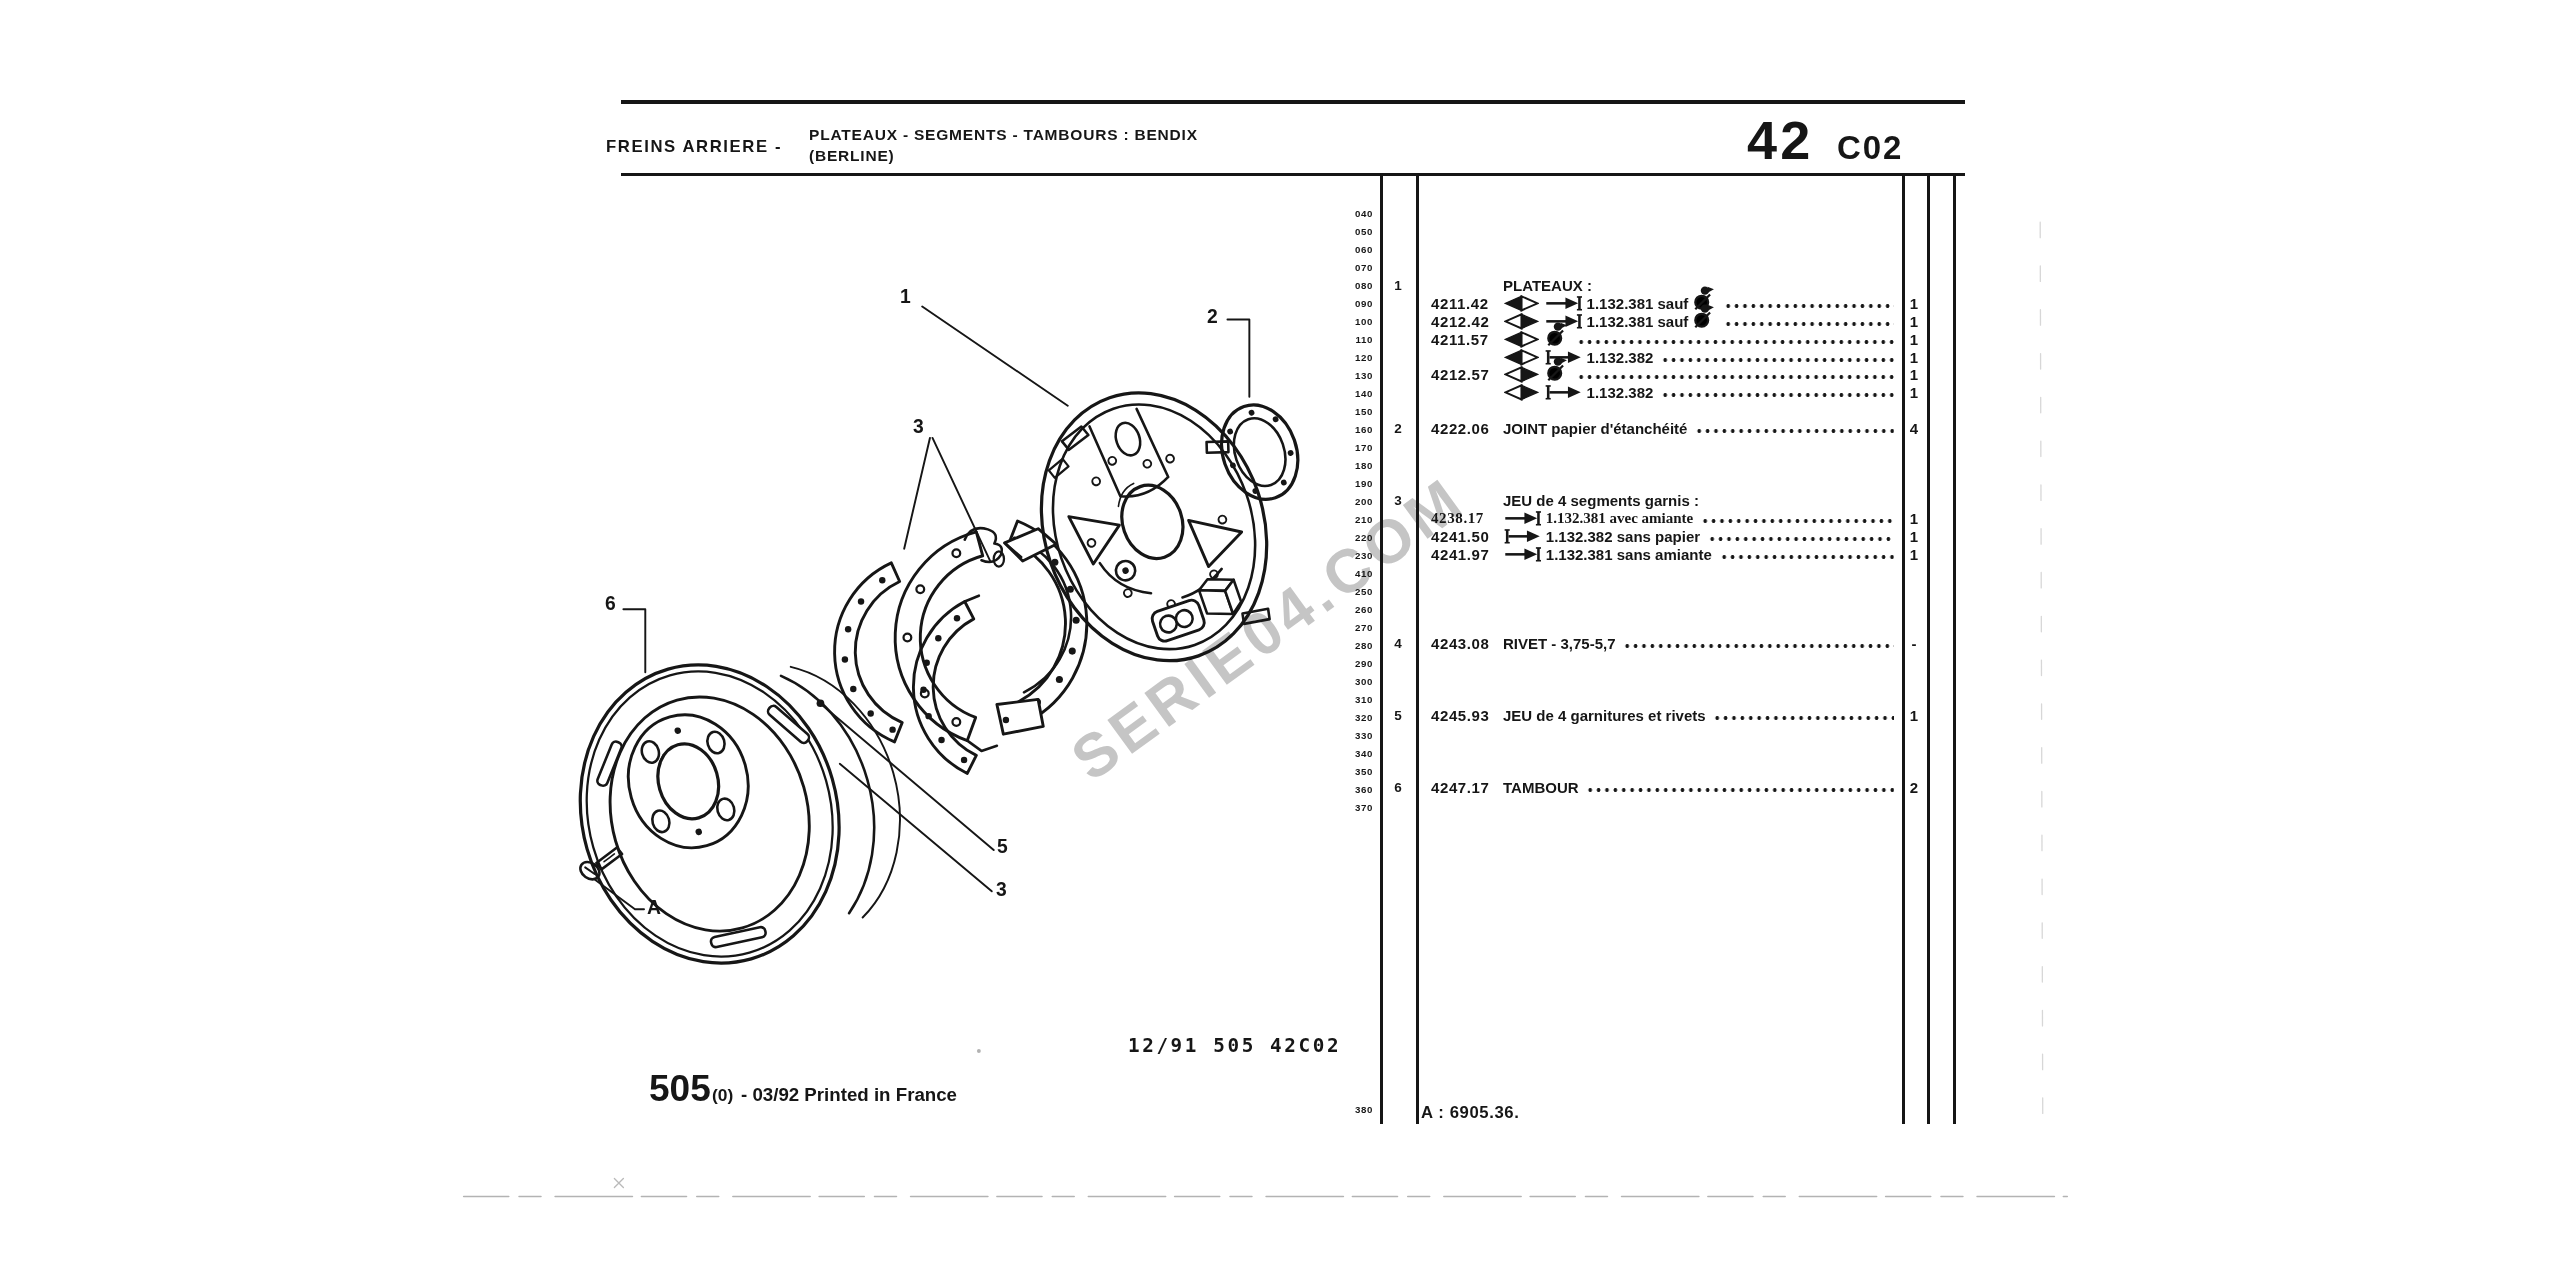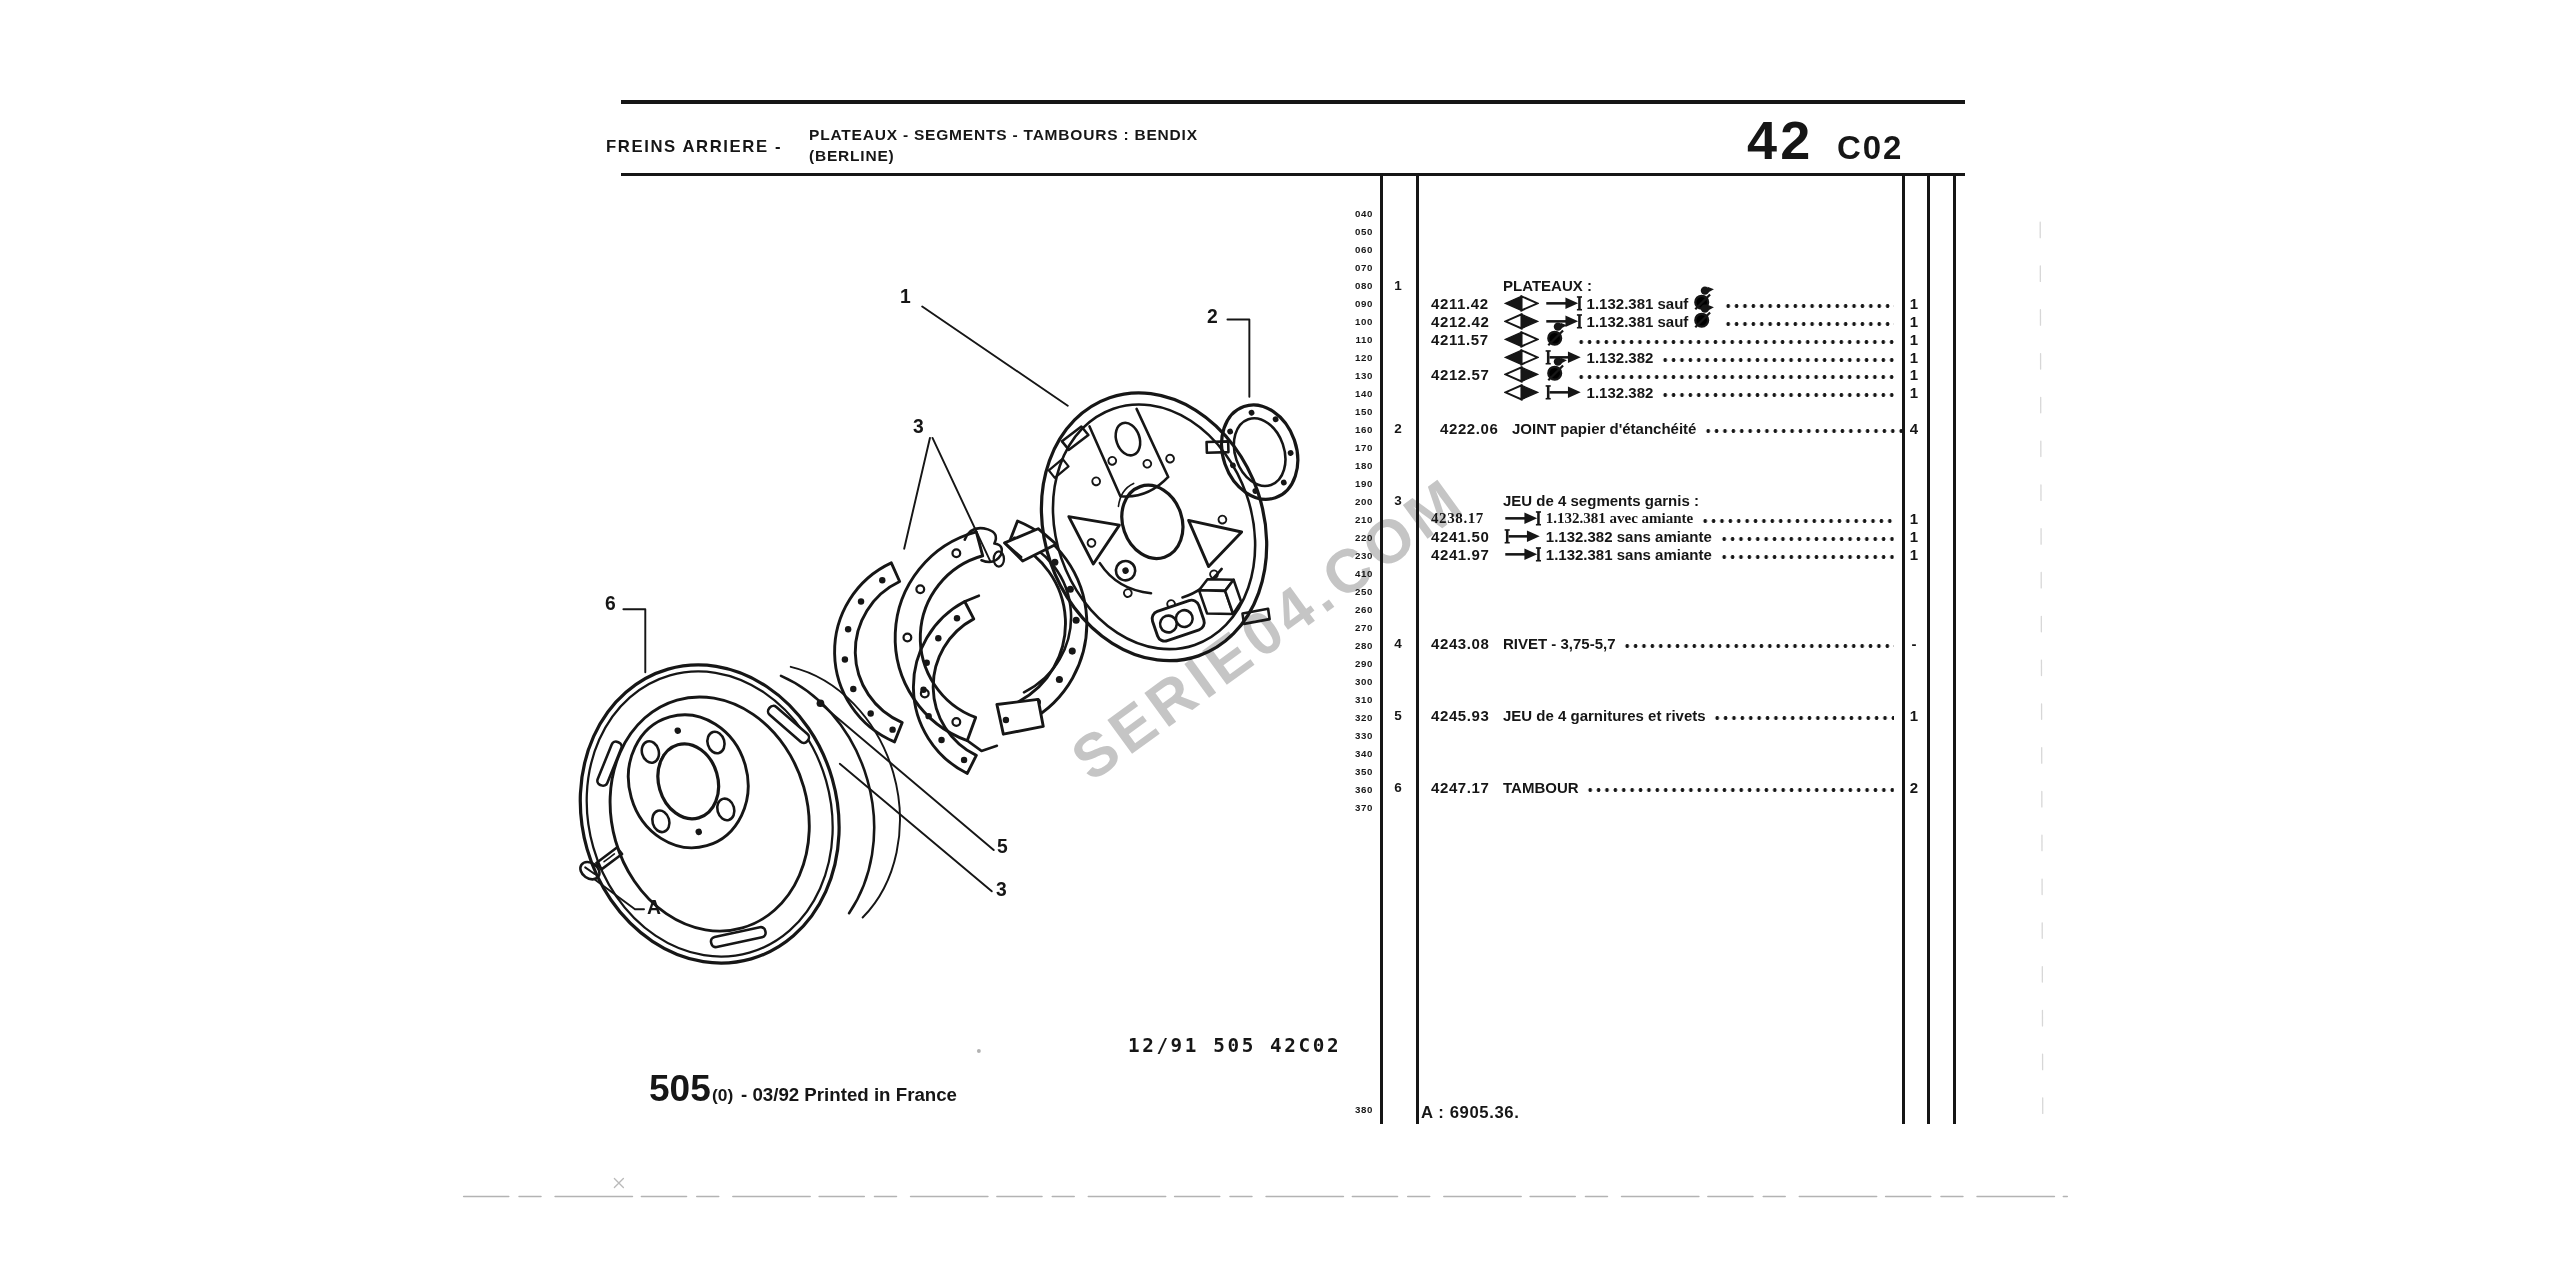--- a/index.html
+++ b/index.html
@@ -427,21 +427,21 @@
           <line x1="1" y1="23" x2="9" y2="23" stroke="#161616" stroke-width="2.5"></line>
           <line x1="7" y1="13" x2="38" y2="13" stroke="#161616" stroke-width="4"></line>
           <polygon points="36,4 56,13 36,22" fill="#161616"></polygon>
         </svg>
       </span>
     <span class="txt">1.132.382</span>
     <span class="leader"></span>
   </div>
   <div class="qty layer" style="top:383px;">1</div>
 
-  <div class="prow layer" style="top:419px;margin-left:9px;">
+  <div class="prow layer" style="top:419px;">
     <span class="ref">4222.06</span>
     <span class="txt">JOINT papier d'étanchéité</span>
     <span class="leader"></span>
   </div>
   <div class="qty layer" style="top:419px;">4</div>
 
   <div class="prow layer" style="top:491px;">
     <span class="ref"></span>
     <span class="txt">JEU de 4 segments garnis :</span>
   </div>
@@ -466,21 +466,21 @@
     <span class="ref">4241.50</span>
     <span class="icon">
         <svg width="37" height="16.7" viewBox="0 0 58 26">
           <line x1="5" y1="3" x2="5" y2="23" stroke="#161616" stroke-width="4"></line>
           <line x1="1" y1="3" x2="9" y2="3" stroke="#161616" stroke-width="2.5"></line>
           <line x1="1" y1="23" x2="9" y2="23" stroke="#161616" stroke-width="2.5"></line>
           <line x1="7" y1="13" x2="38" y2="13" stroke="#161616" stroke-width="4"></line>
           <polygon points="36,4 56,13 36,22" fill="#161616"></polygon>
         </svg>
       </span>
-    <span class="txt">1.132.382 sans amiante</span>
+    <span class="txt">1.132.382 sans papier</span>
     <span class="leader"></span>
   </div>
   <div class="qty layer" style="top:527px;">1</div>
 
   <div class="prow layer" style="top:545px;">
     <span class="ref">4241.97</span>
     <span class="icon">
         <svg width="37" height="16.7" viewBox="0 0 58 26">
           <line x1="2" y1="13" x2="34" y2="13" stroke="#161616" stroke-width="4"></line>
           <polygon points="32,4 52,13 32,22" fill="#161616"></polygon>

